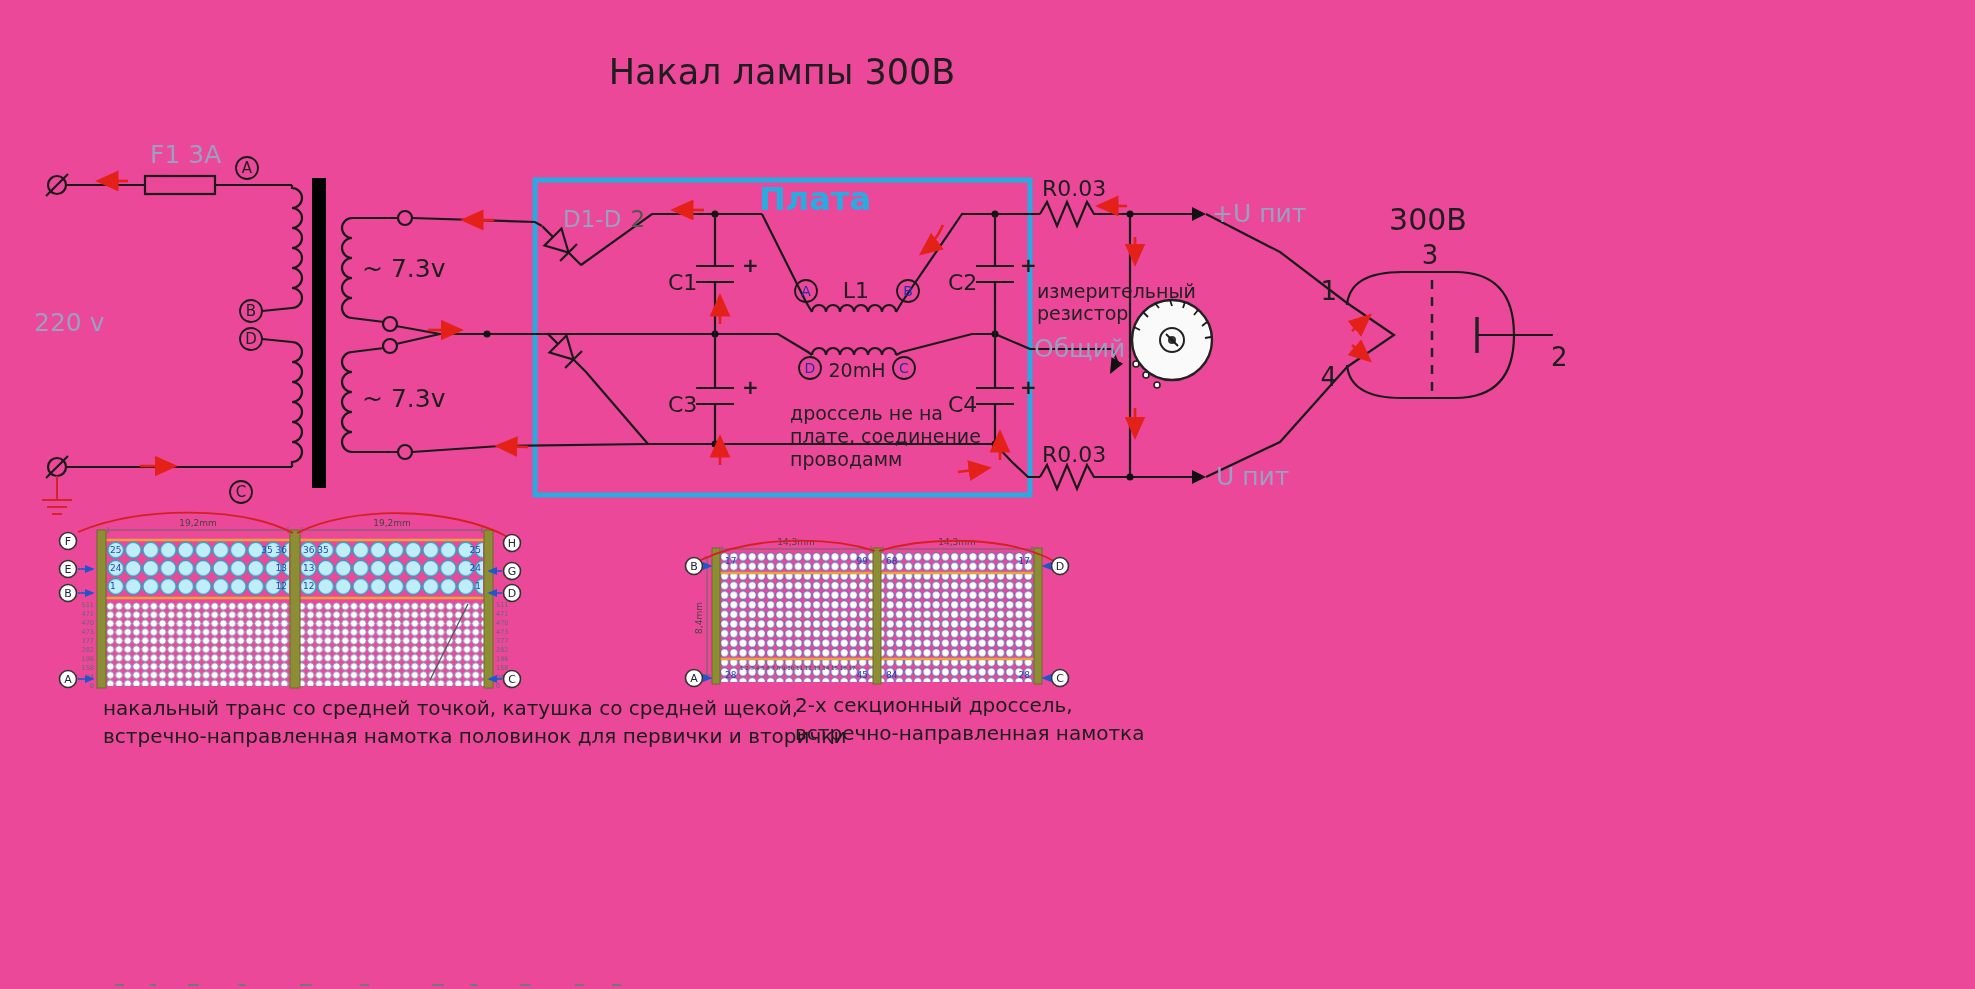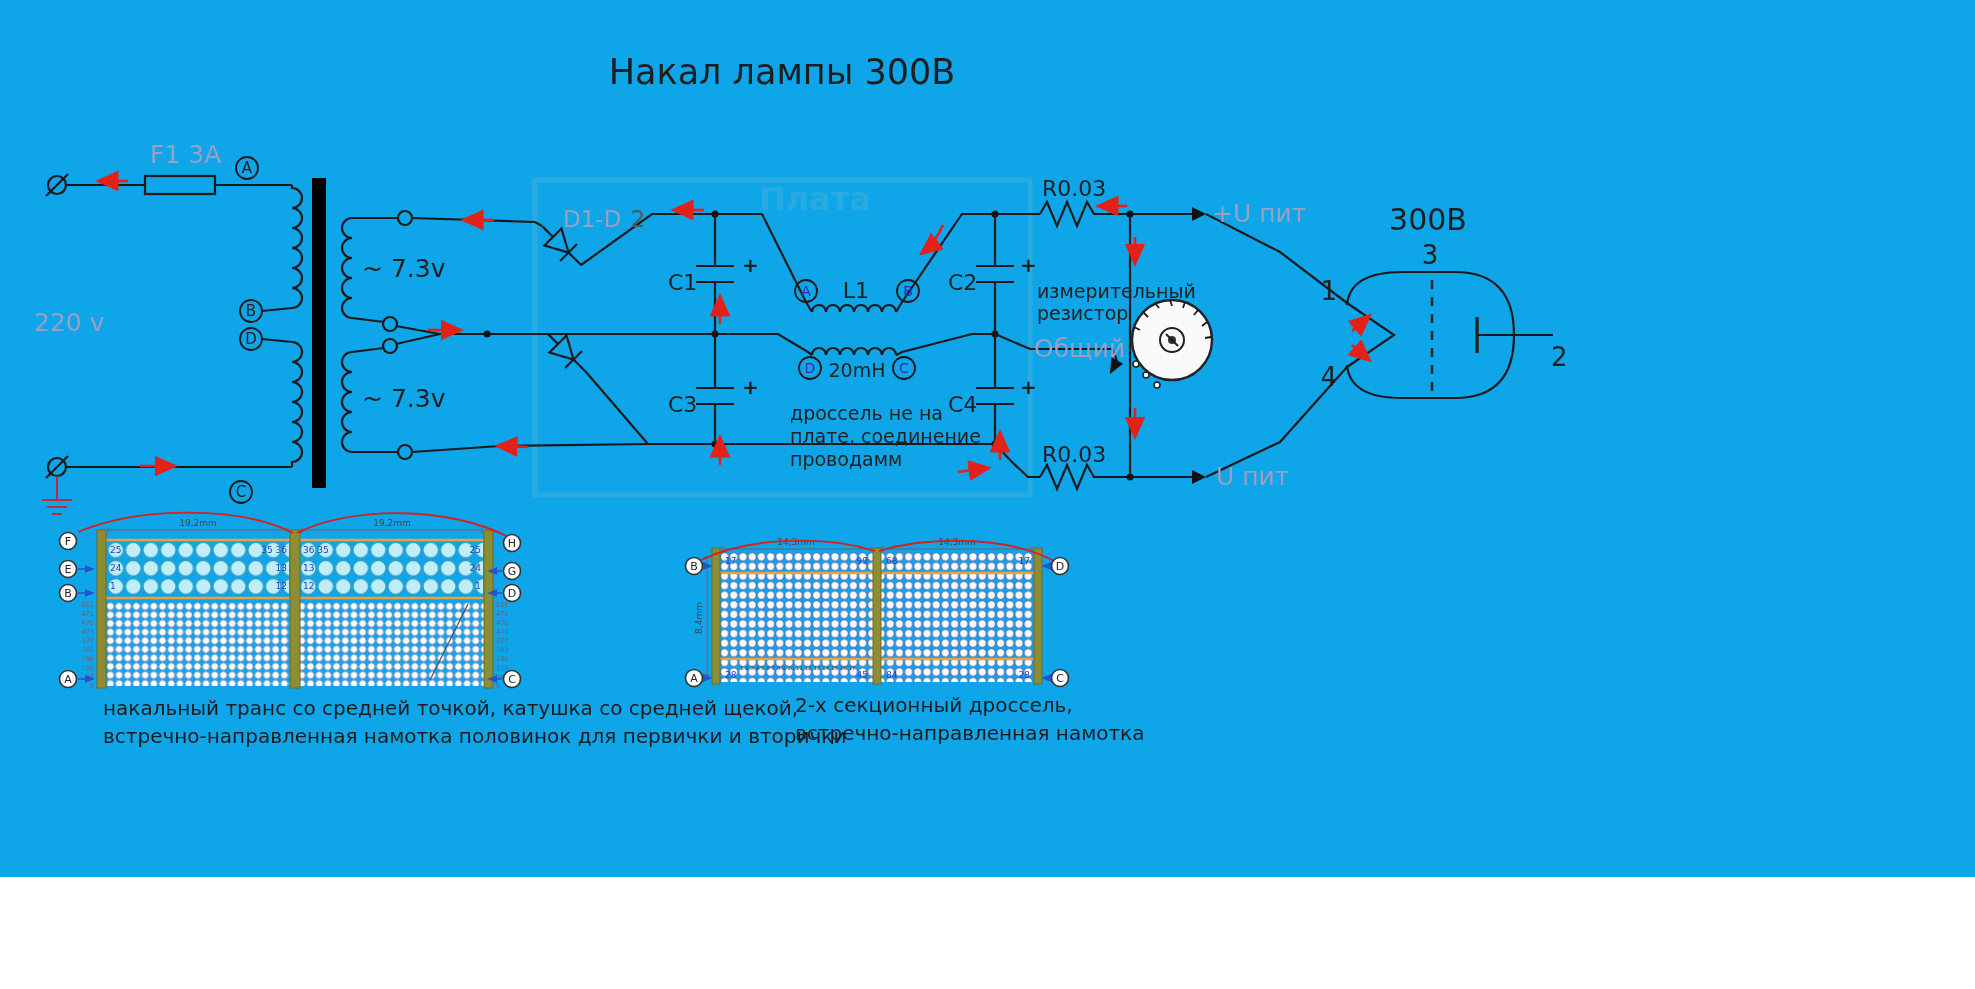--- a/index.html
+++ b/index.html
@@ -1,16 +1,16 @@
 <!DOCTYPE html>
 <html><head>
 <meta charset="utf-8">
 <style>
   html,body{margin:0;padding:0;background:#fff;}
-  .stage{position:relative;width:1975px;height:877px;background:#0ea5e9;overflow:hidden;}
+  .stage{position:relative;width:1975px;height:989px;background:#ec4899;overflow:hidden;}
   svg text{font-family:"DejaVu Sans","Liberation Sans",sans-serif;}
   .t-title{font-size:35px;fill:#1e1e1e;}
   .t-gray{fill:#9b9fc2;font-size:25px;}
   .t-dark{fill:#1e1e1e;font-size:22px;}
   .t-board{fill:#29abe2;font-size:32px;font-weight:600;}
   .t-note{fill:#222;font-size:19px;}
   .t-pin{fill:#1e1e1e;font-size:26px;}
   .t-letter{fill:#222;font-size:15px;}
   .t-letter-blue{fill:#2b2bb0;font-size:14px;}
   .t-cap{fill:#1e1e1e;font-size:22px;}

